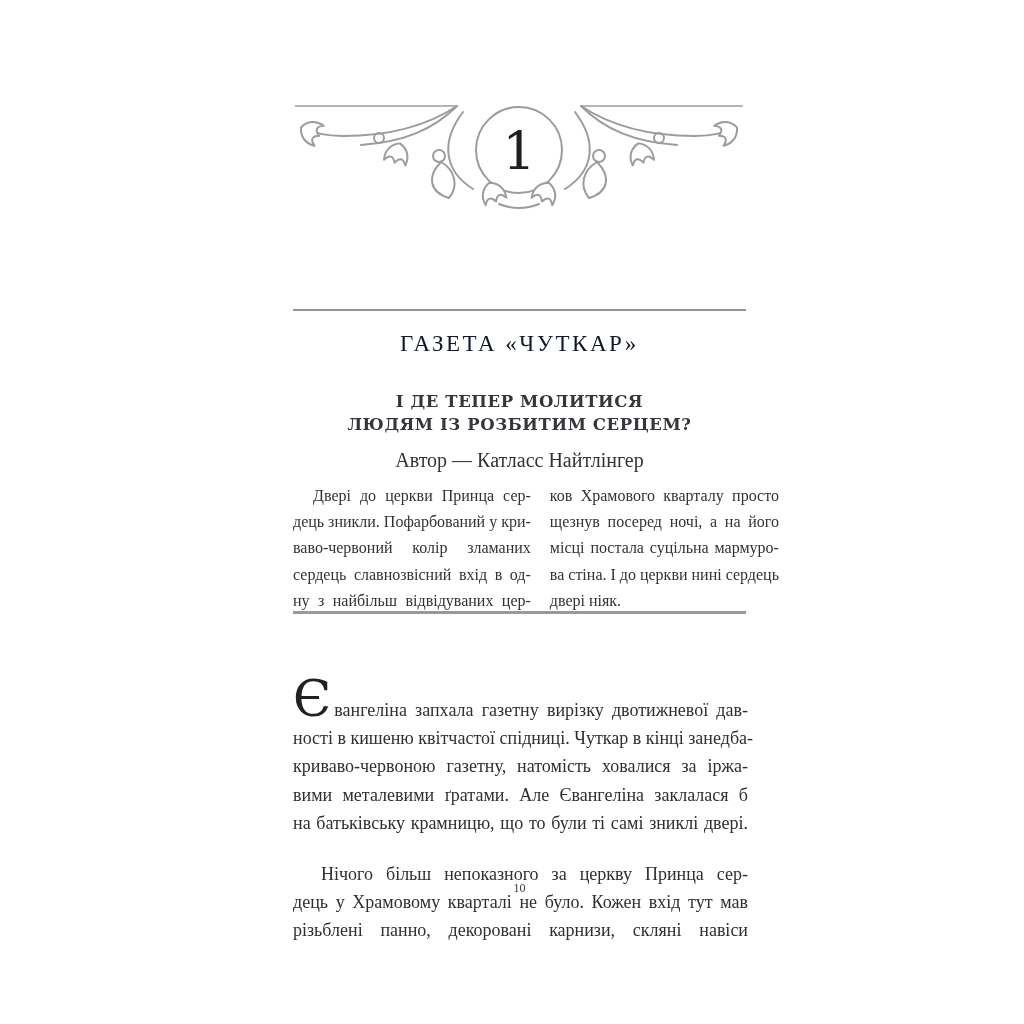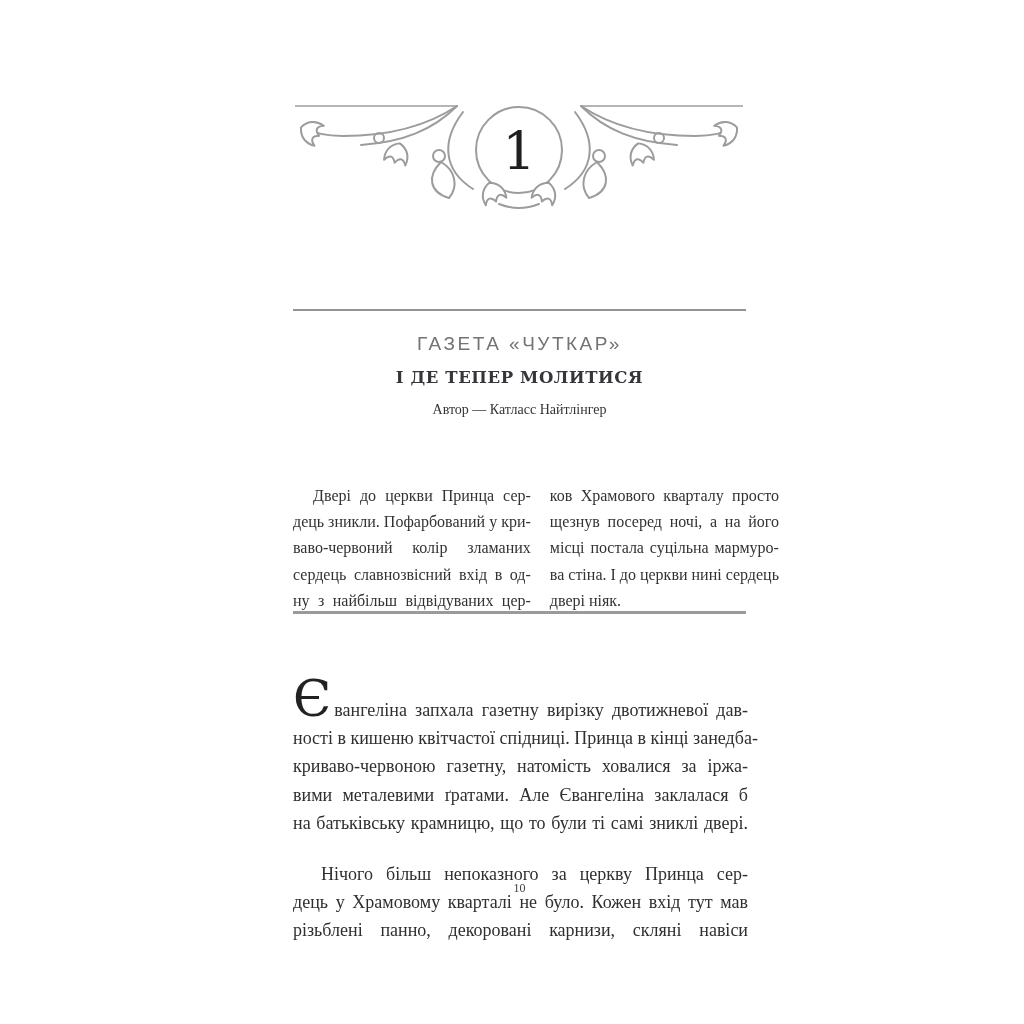--- a/index.html
+++ b/index.html
@@ -7,25 +7,25 @@
        font-family:"Liberation Serif", serif;color:#333;}
   .page{position:absolute;inset:0;background:#fff;overflow:hidden;}
 
   .ornament{position:absolute;left:291px;top:96px;width:456px;height:116px;}
 
   .divider{position:absolute;left:293px;width:453px;background:#8f8f8f;}
   .divider.top{top:309px;height:1.5px;background:#939393;}
   .divider.bottom{top:611px;height:2.5px;background:#9a9a9a;}
 
   .headblock{position:absolute;left:293px;top:326px;width:453px;text-align:center;}
-  .title{font-family:Liberation Sans, sans-serif;font-size:19px;line-height:36px;
-         letter-spacing:2.5px;text-transform:uppercase;color:#737373;font-weight:normal;}
-  .subtitle{margin-top:4px;font-family:"DejaVu Serif", serif;font-weight:bold;
+  .title{font-family:Liberation Serif, serif;font-size:23px;line-height:36px;
+         letter-spacing:2.5px;text-transform:uppercase;color:#0f172a;font-weight:normal;}
+  .subtitle{margin-top:28px;font-family:"DejaVu Serif", serif;font-weight:bold;
             font-size:16.5px;line-height:23px;letter-spacing:0.6px;color:#35353b;}
-  .byline{margin-top:13px;font-size:14px;color:#333;}
+  .byline{margin-top:13px;font-size:20px;color:#333;}
 
   .news{position:absolute;left:293px;top:483px;width:454px;display:flex;gap:19px;
         font-size:16px;line-height:26.2px;color:#323232;}
   .col{flex:1;}
   .col.left{flex:0 0 220px;}
   .col.right{flex:0 0 215px;}
   .ln{text-align:justify;text-align-last:justify;white-space:nowrap;}
   .ln.last{text-align-last:left;}
   .ln.indent{padding-left:20px;box-sizing:border-box;font-family:Liberation Serif, serif;}
 
@@ -80,20 +80,21 @@
     <path class="stroke" d="M208,108 Q228,116 248,108"></path>
     <text x="228" y="73" text-anchor="middle" font-family="DejaVu Serif, serif" font-size="52" fill="#1f1f1f">1</text>
   </svg>
 
   <div class="divider top"></div>
 
   <div class="headblock">
     <div class="title">Газета «Чуткар»</div>
     <div class="subtitle">
       <div>І ДЕ ТЕПЕР МОЛИТИСЯ</div>
+      <div>ЛЮДЯМ ІЗ РОЗБИТИМ СЕРЦЕМ?</div>
     </div>
     <div class="byline">Автор — Катласс Найтлінгер</div>
   </div>
 
   <div class="news">
     <div class="col left">
       <div class="ln indent">Двері до церкви Принца сер-</div>
       <div class="ln">дець зникли. Пофарбований у кри-</div>
       <div class="ln">ваво-червоний колір зламаних</div>
       <div class="ln">сердець славнозвісний вхід в од-</div>
@@ -107,21 +108,21 @@
       <div class="ln last">двері ніяк.</div>
     </div>
   </div>
 
   <div class="divider bottom"></div>
 
   <div class="bodytext">
     <div class="bln">
       <span class="initial">Є</span><span>вангеліна запхала газетну вирізку двотижневої дав-</span>
     </div>
-    <div class="bln">ності в кишеню квітчастої спідниці. Принца в кінці занедба-</div>
+    <div class="bln">ності в кишеню квітчастої спідниці. Чуткар в кінці занедба-</div>
     <div class="bln">криваво-червоною газетну, натомість ховалися за іржа-</div>
     <div class="bln">вими металевими ґратами. Але Євангеліна заклалася б</div>
     <div class="bln">на батьківську крамницю, що то були ті самі зниклі двері.</div>
     <div class="bln indent">Нічого більш непоказного за церкву Принца сер-</div>
     <div class="bln">дець у Храмовому кварталі не було. Кожен вхід тут мав</div>
     <div class="bln">різьблені панно, декоровані карнизи, скляні навіси</div>
   </div>
 
   <div class="pageno">10</div>
 

